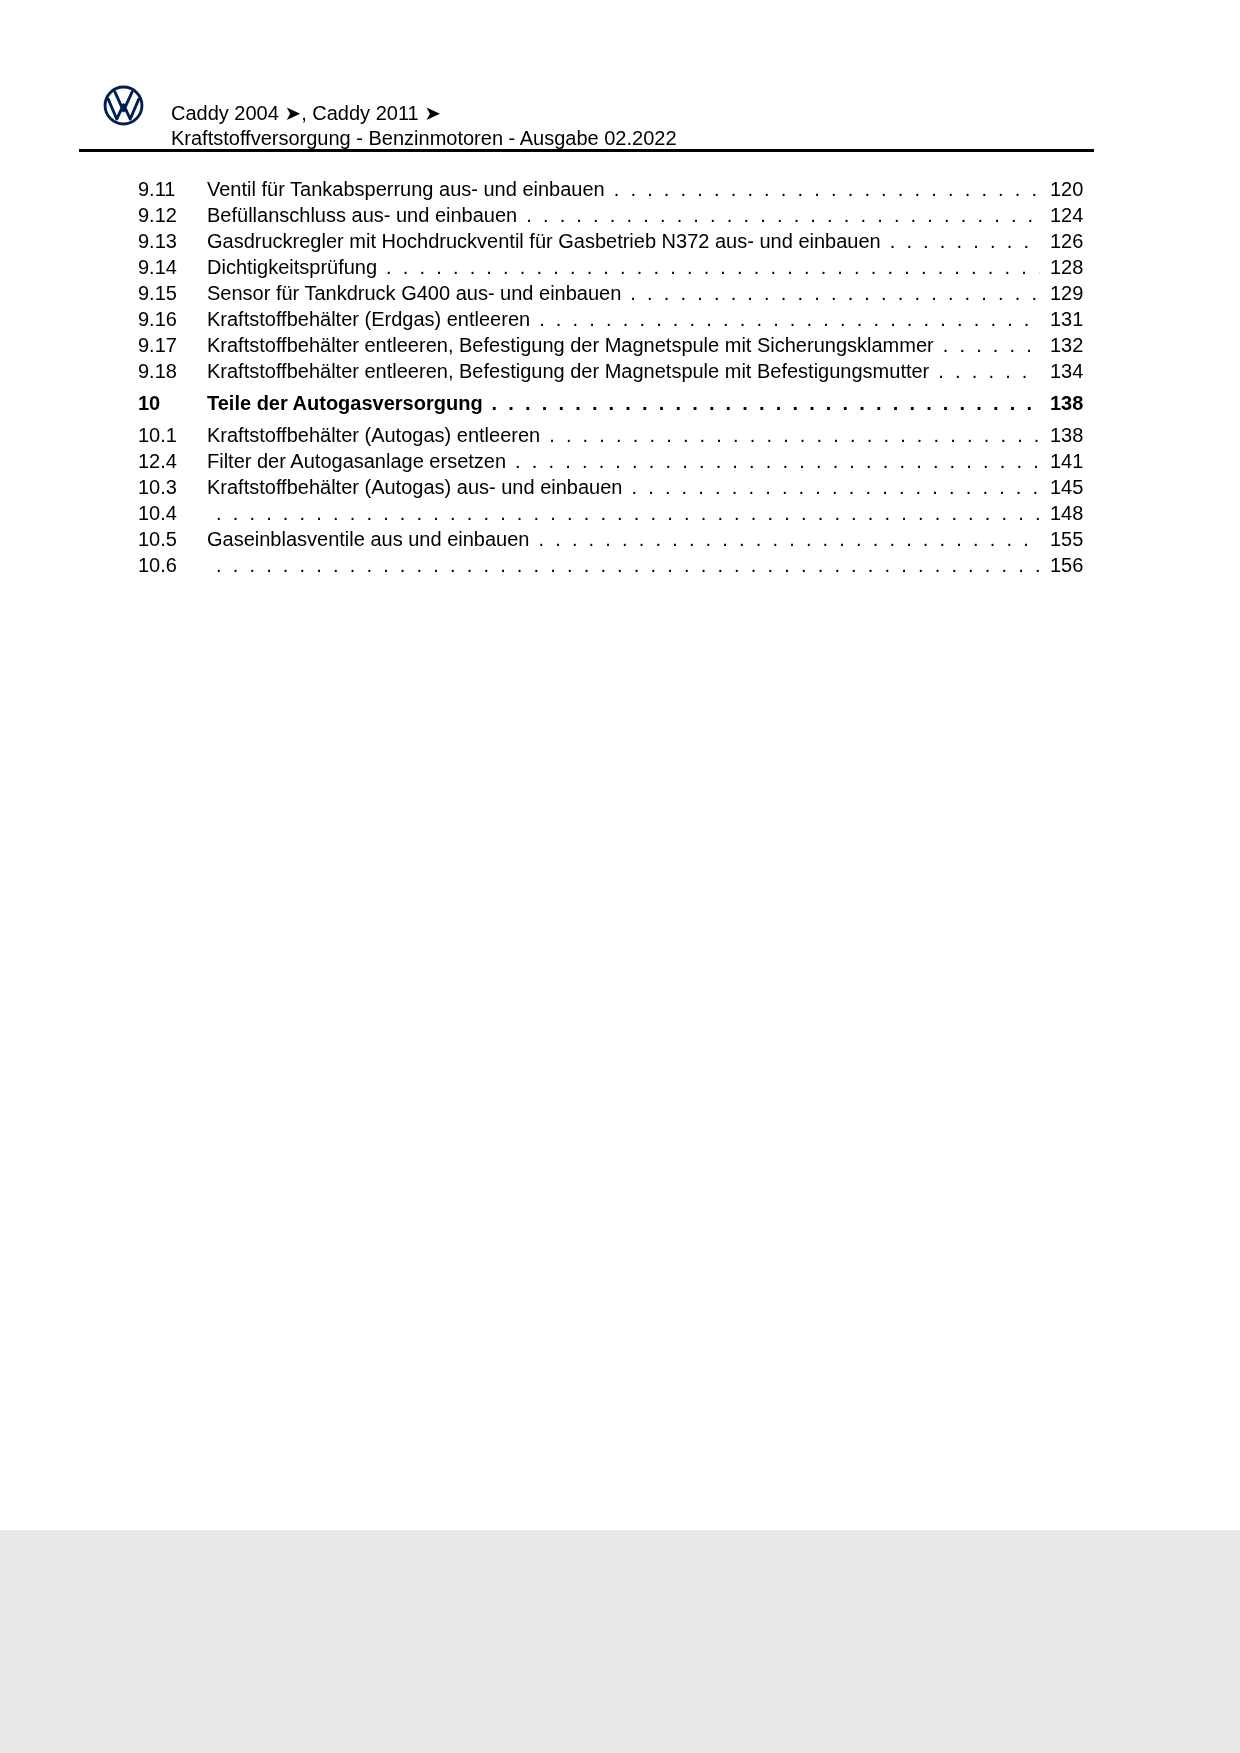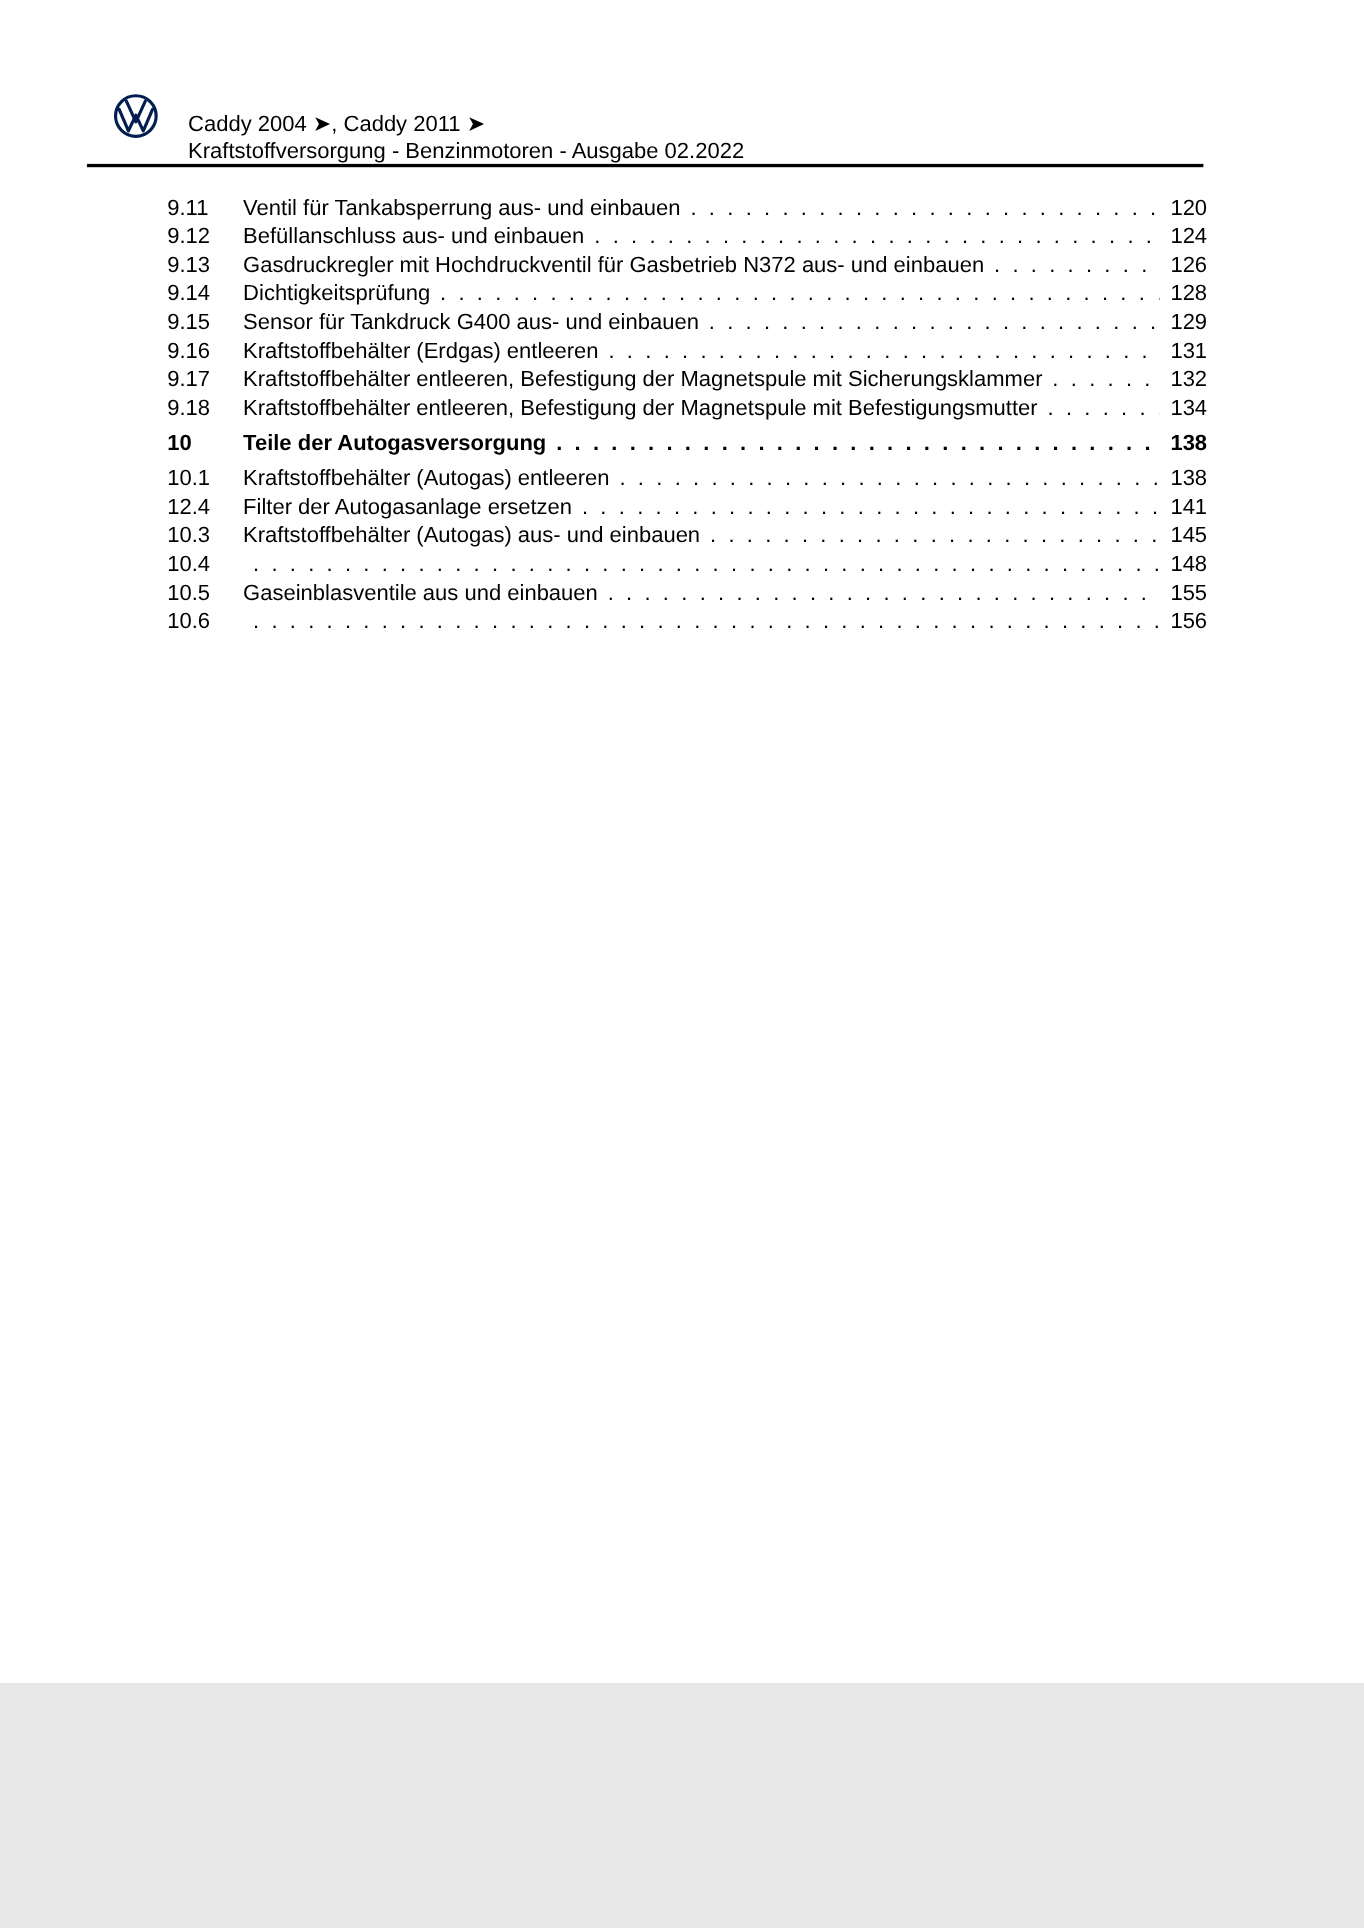--- a/index.html
+++ b/index.html
@@ -34,21 +34,21 @@
     position: absolute;
     left: 79px;
     width: 1015px;
     height: 3px;
     background: #000000;
   }
   .header-rule { top: 149px; }
   
   .toc {
     position: absolute;
-    left: 152px;
+    left: 138px;
     top: 176px;
     width: 956px;
     font-size: 20px;
   }
   .toc-row {
     display: flex;
     align-items: baseline;
     height: 26px;
     line-height: 26px;
     white-space: nowrap;

